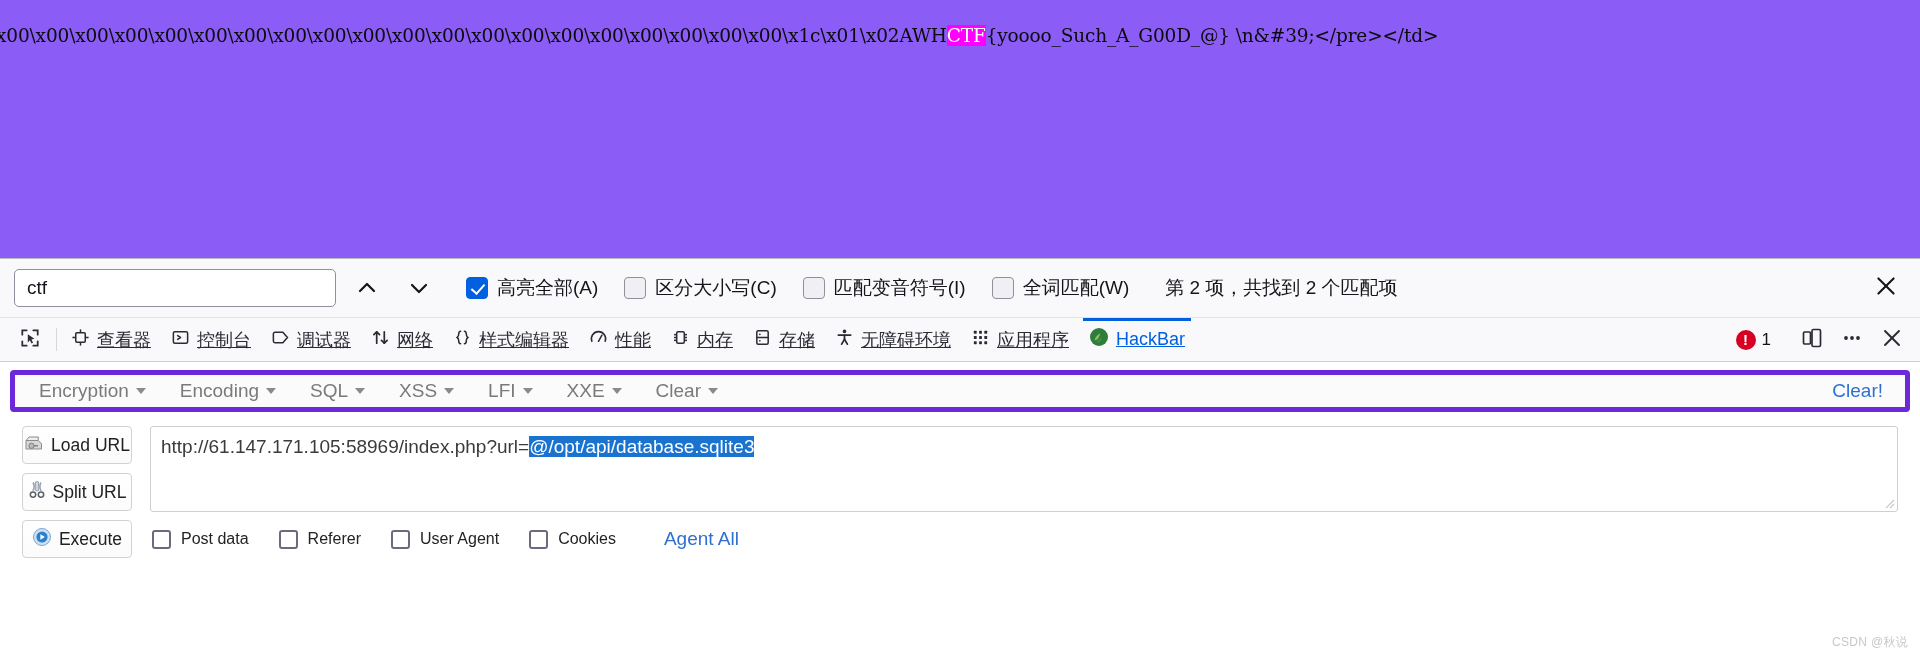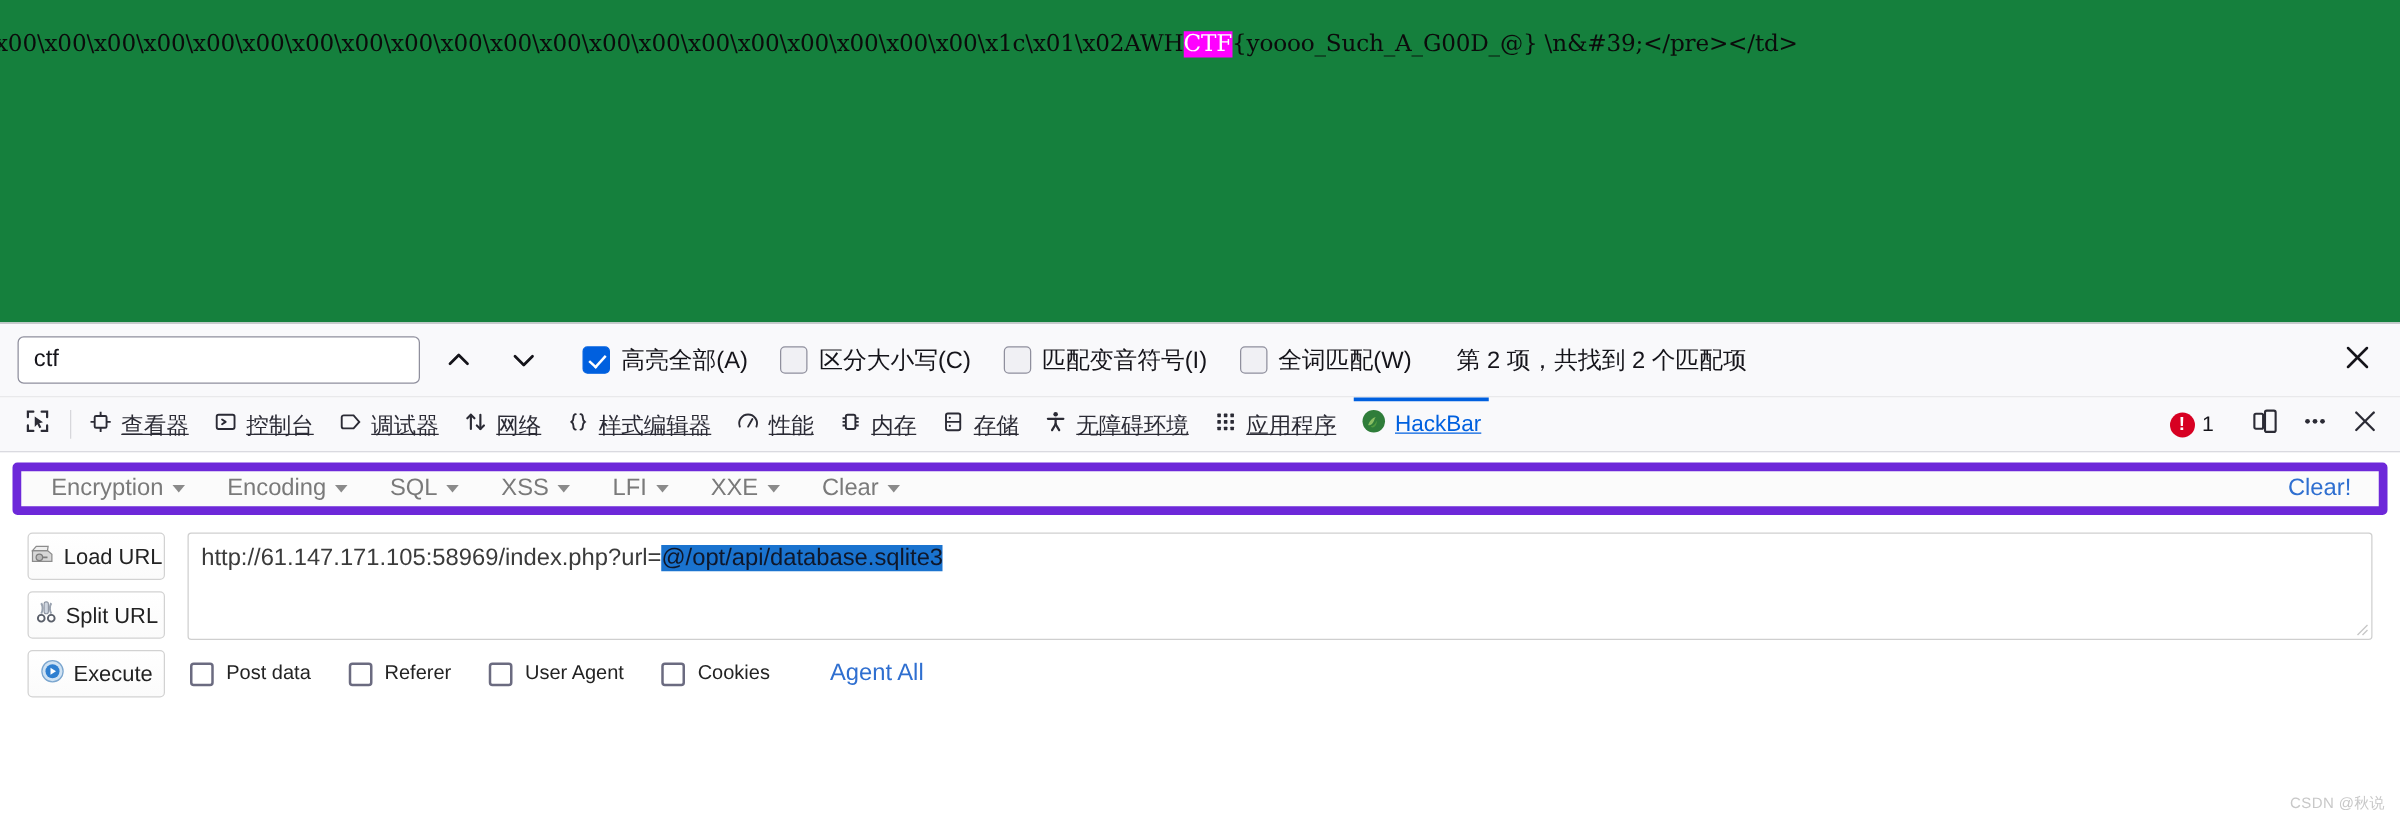--- a/index.html
+++ b/index.html
@@ -12,21 +12,21 @@
     overflow: hidden;
     position: relative;
   }
 
   
   #page-content {
     position: absolute;
     left: 0; top: 0;
     width: 1920px;
     height: 258px;
-    background: #15803d;
+    background: #8b5cf6;
     overflow: hidden;
   }
   .dump-line {
     font-family: "DejaVu Serif", "Liberation Serif", serif;
     font-size: 18.5px;
     line-height: 22px;
     color: #0b0b0b;
     white-space: pre;
     position: absolute;
     top: 25px;
@@ -188,21 +188,21 @@
   #hackbar {
     position: absolute;
     left: 0; top: 362px;
     width: 1920px;
     height: 295px;
     background: #ffffff;
   }
   #hb-menubar {
     margin: 8px 10px 0 10px;
     height: 42px;
-    border: 7px solid #6d28d9;
+    border: 5px solid #6d28d9;
     border-radius: 4px;
     background: #fbfbfb;
     display: flex;
     align-items: center;
     padding: 0 12px;
   }
   .hb-menu {
     display: flex;
     align-items: center;
     gap: 7px;
@@ -264,21 +264,21 @@
     font-size: 19px;
     color: #3b3b3b;
     line-height: 24px;
     position: relative;
     overflow: hidden;
     white-space: pre-wrap;
     word-break: break-all;
   }
   .sel {
     background: #1a73cf;
-    color: #0f172a;
+    color: #ffffff;
   }
   .resize-grip {
     position: absolute;
     right: 2px; bottom: 2px;
     width: 12px; height: 12px;
     opacity: 0.55;
   }
   #hb-opts {
     display: flex;
     align-items: center;

